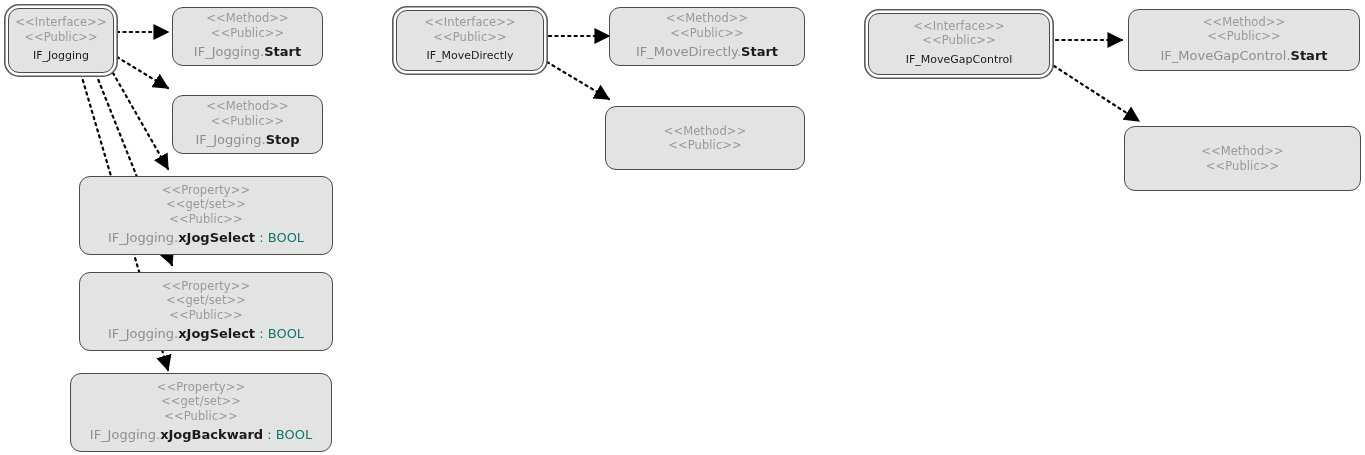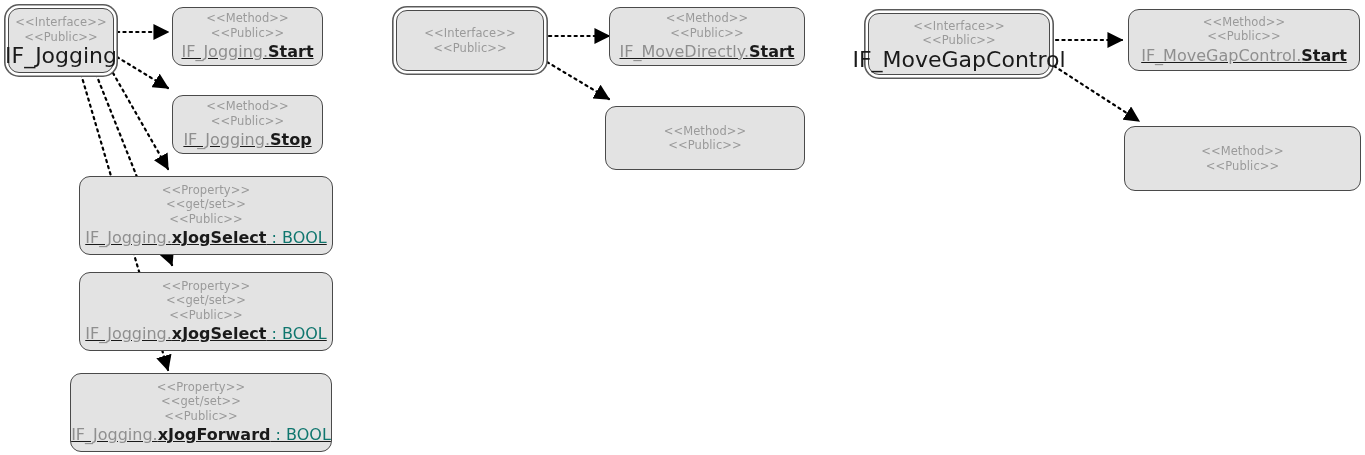--- a/index.html
+++ b/index.html
@@ -47,29 +47,28 @@
     box-shadow: 0 0 0 2.4px #ffffff, 0 0 0 4.0px #5a5a5a;
   }
   .stereo {
     color: #9a9a9a;
     font-size: 11.5px;
     line-height: 14.5px;
     letter-spacing: 0.1px;
     white-space: nowrap;
   }
   .title {
-    font-size: 22px;
+    font-size: 11px;
     line-height: 21px;
     color: #1a1a1a;
     white-space: nowrap;
     margin-top: 1px;
   }
   .title.member {
-    font-size: 16px;
-    text-decoration: underline;
+    font-size: 13px;
   }
   .title .owner {
     color: #8f8f8f;
   }
   .title .member-name {
     color: #1a1a1a;
     font-weight: bold;
   }
   .title .member-type {
     color: #0f766e;
@@ -145,27 +144,28 @@
     <div class="title member">
       <span class="owner">IF_Jogging.</span><span class="member-name">xJogSelect</span><span class="member-type"> : BOOL</span>
     </div>
   </div>
 
   <div class="node" style="left:70px; top:373px; width:262px; height:79px;">
     <div class="stereo">&lt;&lt;Property&gt;&gt;</div>
     <div class="stereo">&lt;&lt;get/set&gt;&gt;</div>
     <div class="stereo">&lt;&lt;Public&gt;&gt;</div>
     <div class="title member">
-      <span class="owner">IF_Jogging.</span><span class="member-name">xJogForward</span><span class="member-type"> : BOOL</span>
+      <span class="owner">IF_Jogging.</span><span class="member-name">xJogBackward</span><span class="member-type"> : BOOL</span>
     </div>
   </div>
 
   <div class="node iface" style="left:396px; top:10px; width:148px; height:61px;">
     <div class="stereo">&lt;&lt;Interface&gt;&gt;</div>
     <div class="stereo">&lt;&lt;Public&gt;&gt;</div>
+    <div class="title">IF_MoveDirectly</div>
   </div>
 
   <div class="node" style="left:609px; top:7px; width:196px; height:59px;">
     <div class="stereo">&lt;&lt;Method&gt;&gt;</div>
     <div class="stereo">&lt;&lt;Public&gt;&gt;</div>
     <div class="title member">
       <span class="owner">IF_MoveDirectly.</span><span class="member-name">Start</span><span class="member-type"></span>
     </div>
   </div>
 

